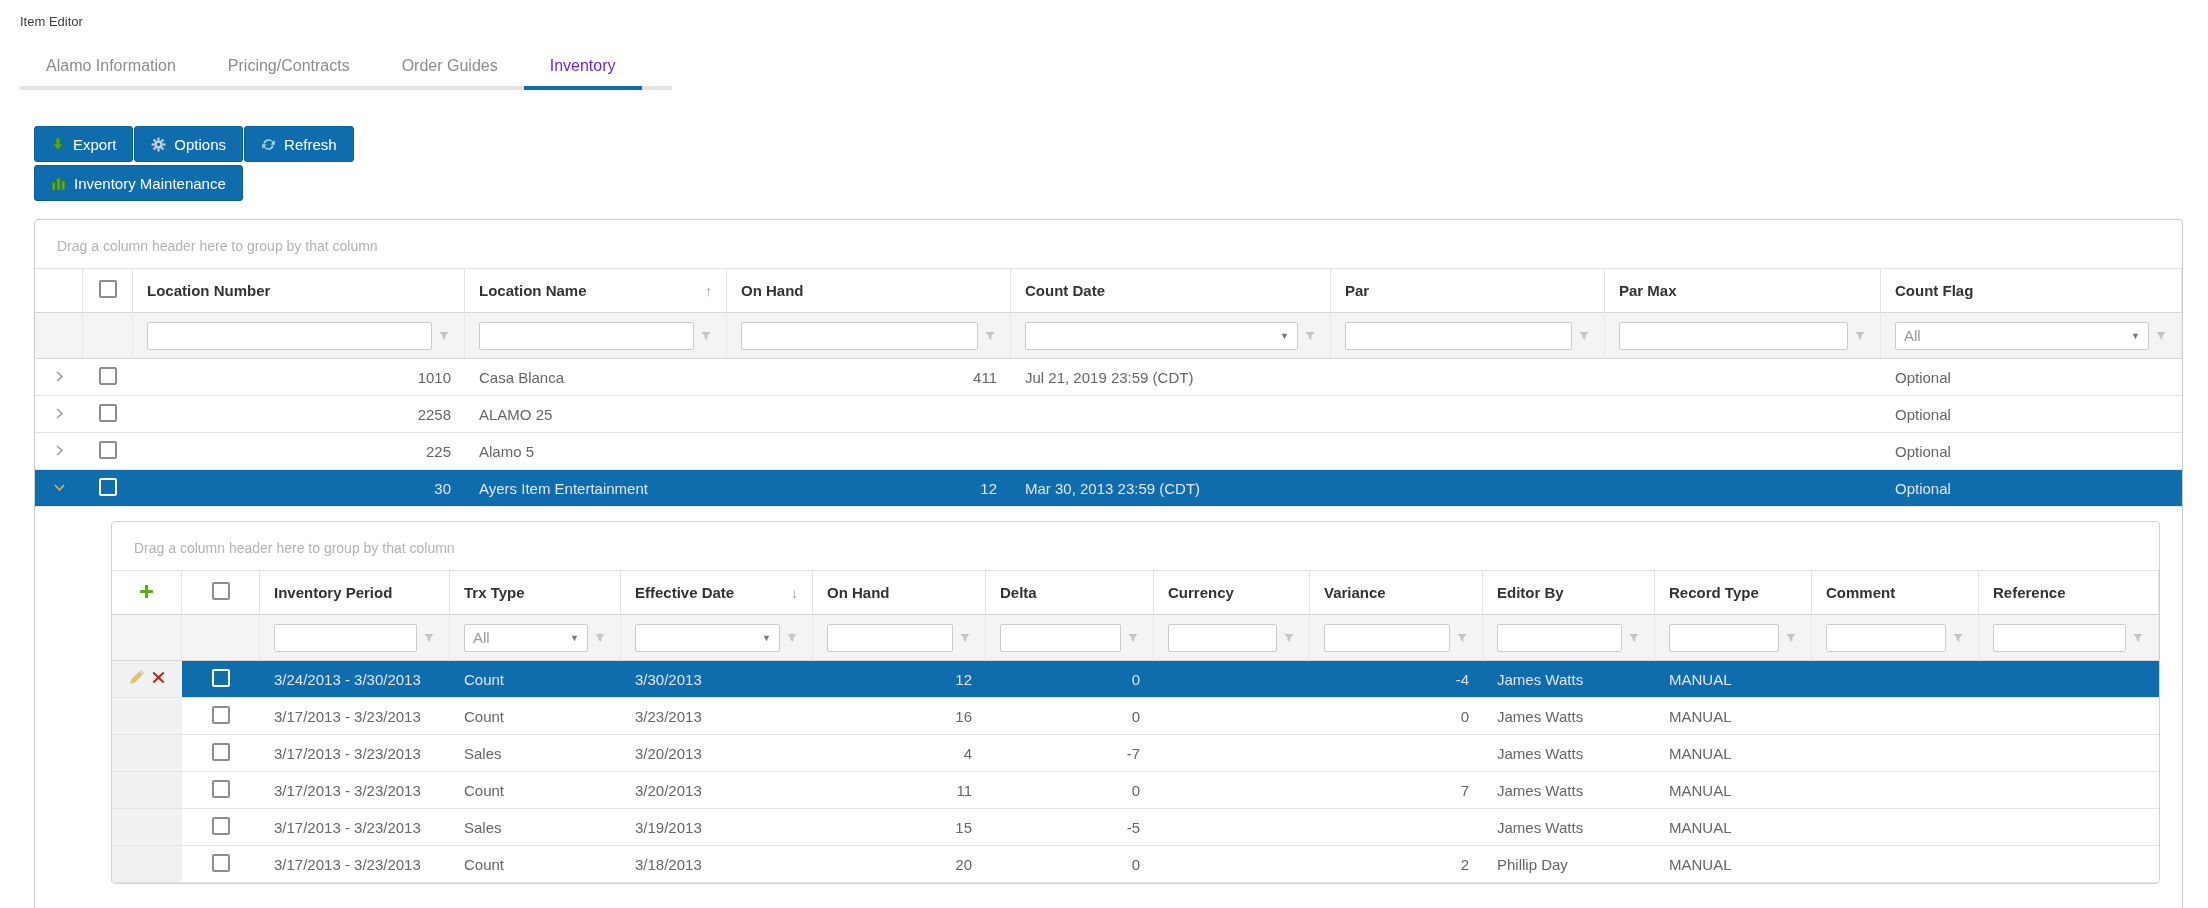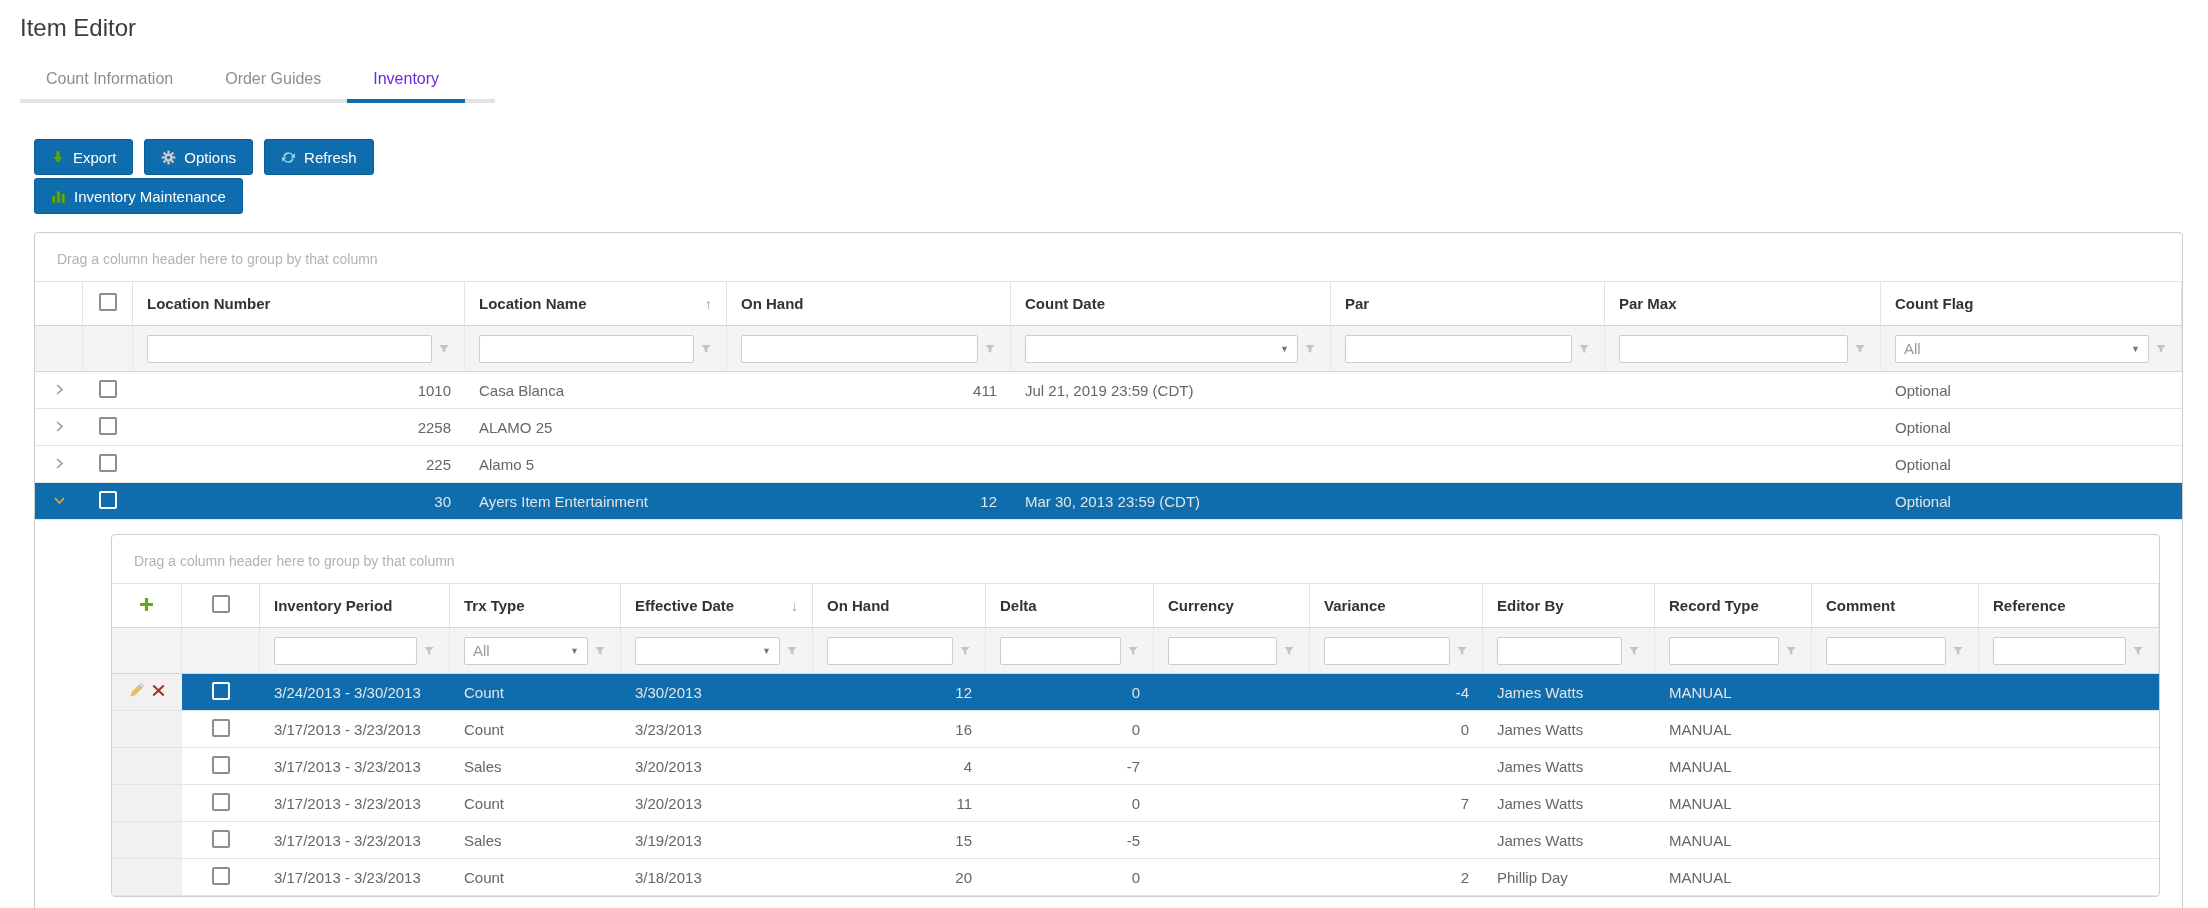--- a/index.html
+++ b/index.html
@@ -1,31 +1,31 @@
 <!DOCTYPE html>
 <html><head>
 <meta charset="utf-8">
 <style>
   * { margin:0; padding:0; box-sizing:border-box; }
   html,body { width:2208px; height:908px; overflow:hidden; background:#fff;
     font-family:"Liberation Sans", sans-serif; color:#666; font-size:15px; }
 
   
-  .page-title { font-size:24px; color:#3c3c3c; padding:14px 0 0 20px; }
+  .page-title { font-size:13px; color:#3c3c3c; padding:14px 0 0 20px; }
 
   
   .tabs { display:flex; margin:14px 0 0 20px; width:fit-content;
     border-bottom:4px solid #e3e3e3; padding-right:30px; }
   .tab { padding:14px 26px 11px; font-size:16px; color:#8d8d8d; cursor:pointer;
     border-bottom:4px solid transparent; margin-bottom:-4px; white-space:nowrap; }
   .tab.active { color:#6d28d9; border-bottom-color:#0f6cad; }
 
   
   .toolbar { margin:36px 0 0 34px; }
-  .btn-row { display:flex; gap:11px; margin-bottom:3px; }
+  .btn-row { display:flex; gap:1px; margin-bottom:3px; }
   .btn { display:inline-flex; align-items:center; gap:8px; height:36px; padding:0 16px;
     background:#0f6cad; border:1px solid #0c5e97; border-radius:3px; color:#fff;
     font-size:15px; cursor:pointer; }
   .btn svg { flex:0 0 auto; }
 
   
   .card { margin:18px 25px 0 34px; border:1px solid #ccc; border-radius:4px;
     background:#fff; overflow:hidden; height:700px; }
   .group-hint { padding:18px 22px 14px; font-size:14px; color:#b2b2b2; }
 
@@ -93,23 +93,26 @@
   .row-actions span { display:inline-flex; cursor:pointer; }
   .add-btn { display:inline-flex; cursor:pointer; }
 </style>
 </head>
 <body>
 
 <div class="page-title">Item Editor</div>
 
 <div class="tabs">
   <div class="tab">
-    <span>Count Information</span>
-  </div>
-
+    <span>Alamo Information</span>
+  </div>
+
+  <div class="tab">
+    <span>Pricing/Contracts</span>
+  </div>
 
   <div class="tab">
     <span>Order Guides</span>
   </div>
 
   <div class="tab active">
     <span>Inventory</span>
   </div>
 
 </div>

